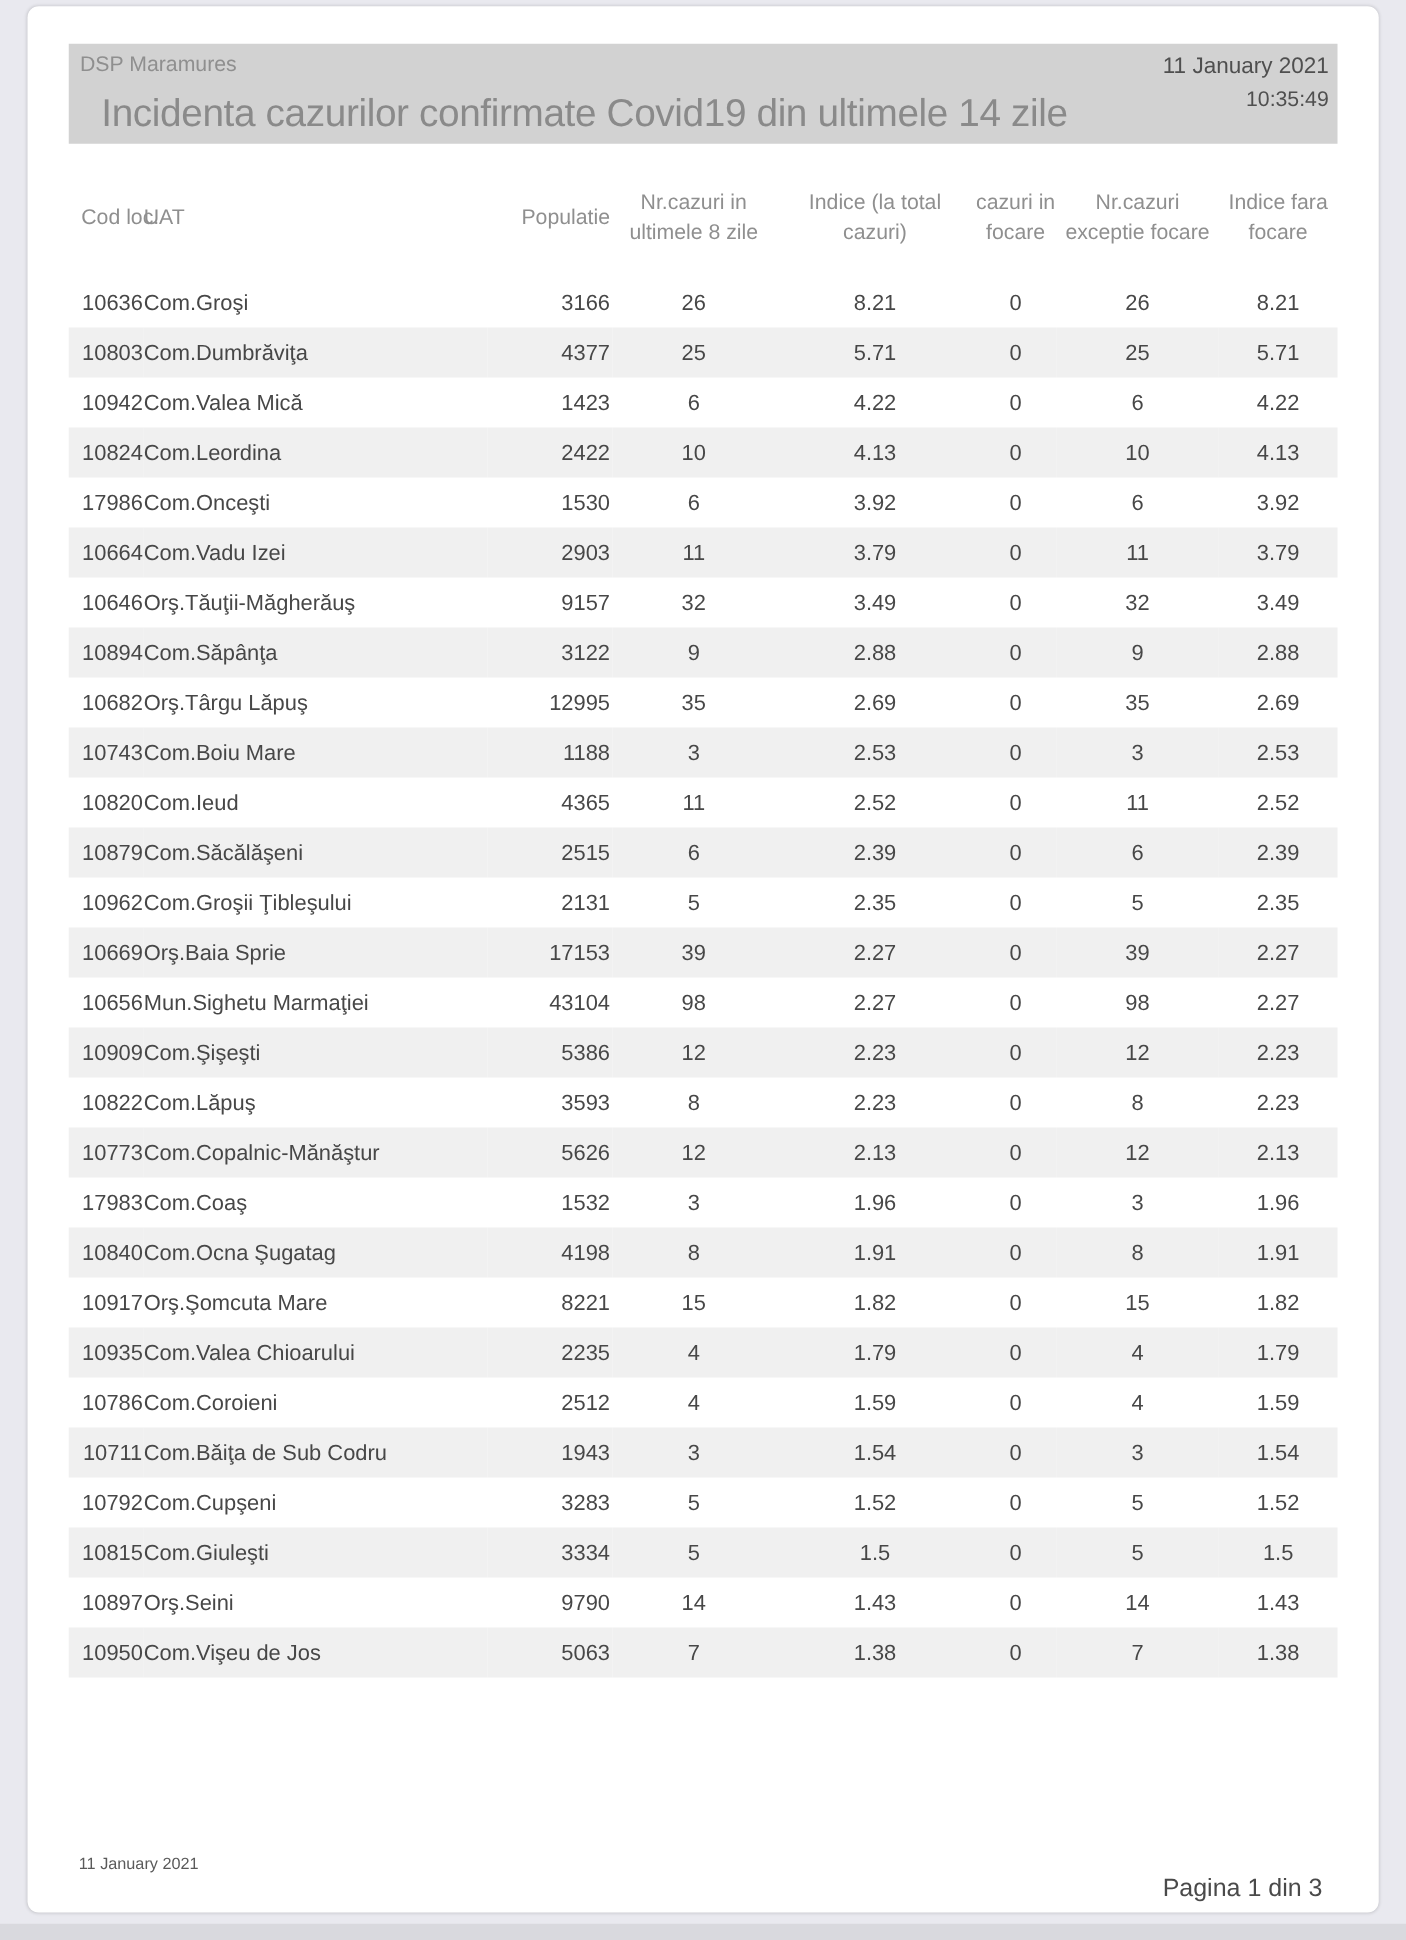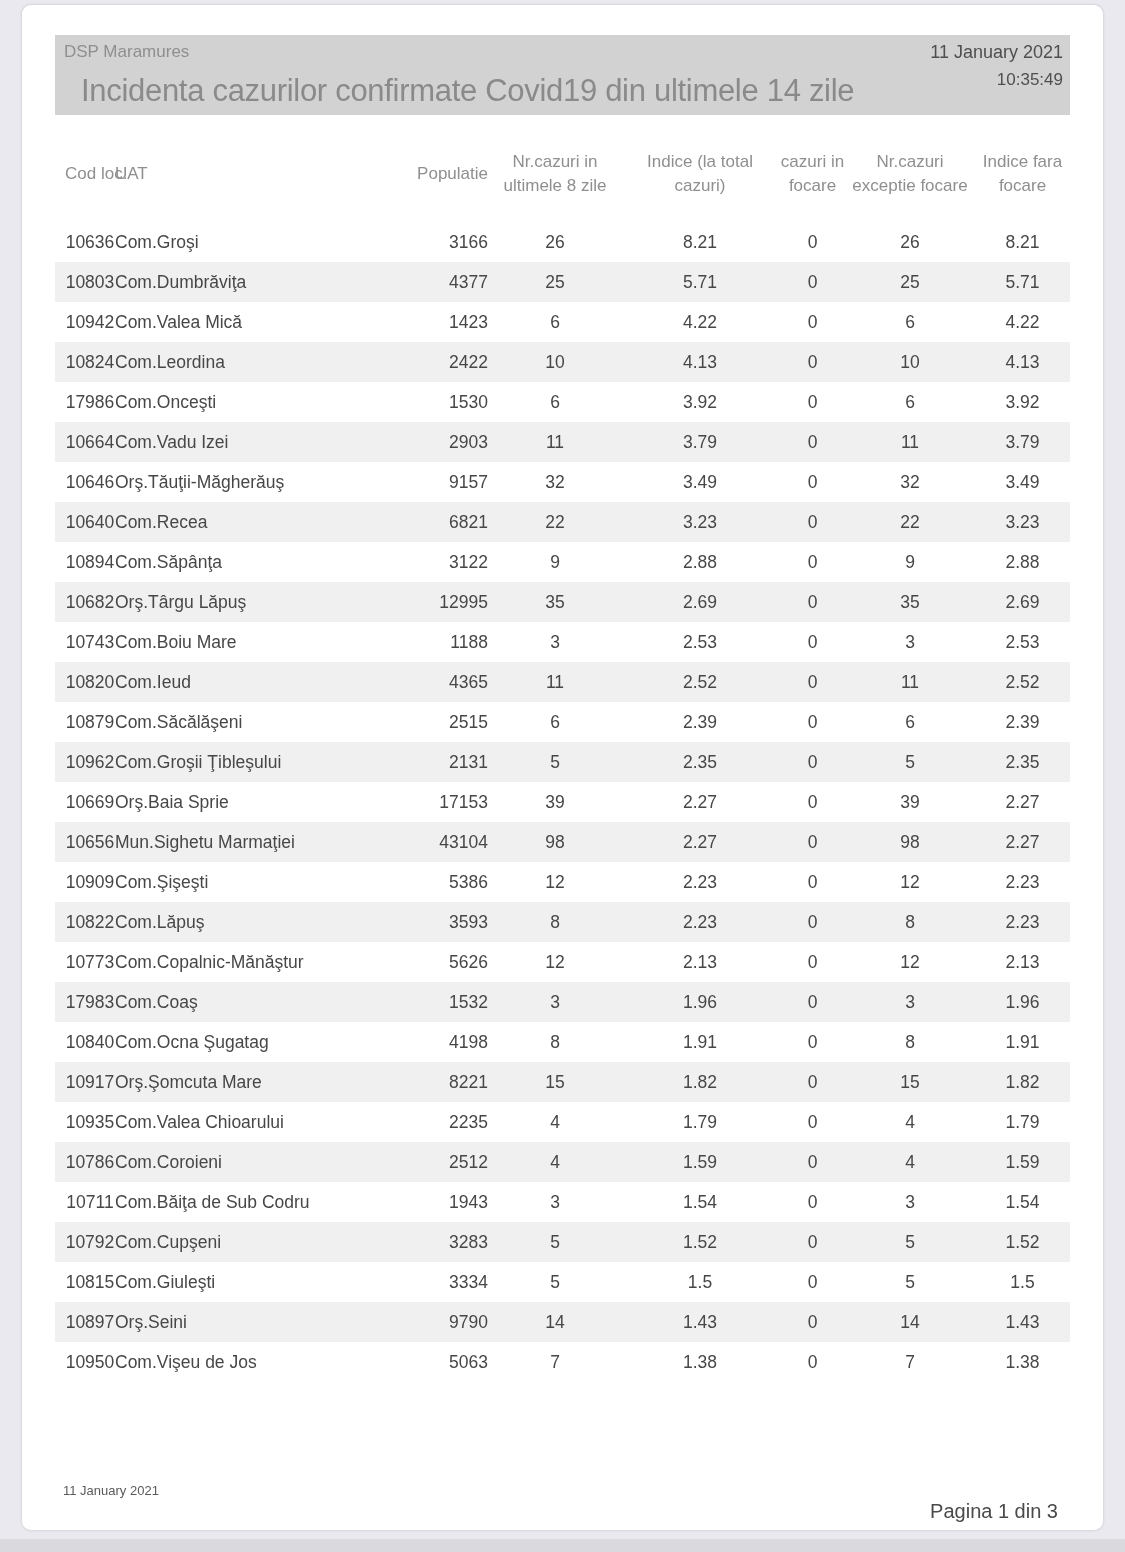--- a/index.html
+++ b/index.html
@@ -189,30 +189,20 @@
             <td>10646</td>
             <td>Orş.Tăuţii-Măgherăuş</td>
             <td>9157</td>
             <td>32</td>
             <td>3.49</td>
             <td>0</td>
             <td>32</td>
             <td>3.49</td>
           </tr>
           <tr>
-            <td>10640</td>
-            <td>Com.Recea</td>
-            <td>6821</td>
-            <td>22</td>
-            <td>3.23</td>
-            <td>0</td>
-            <td>22</td>
-            <td>3.23</td>
-          </tr>
-          <tr>
             <td>10894</td>
             <td>Com.Săpânţa</td>
             <td>3122</td>
             <td>9</td>
             <td>2.88</td>
             <td>0</td>
             <td>9</td>
             <td>2.88</td>
           </tr>
           <tr>

